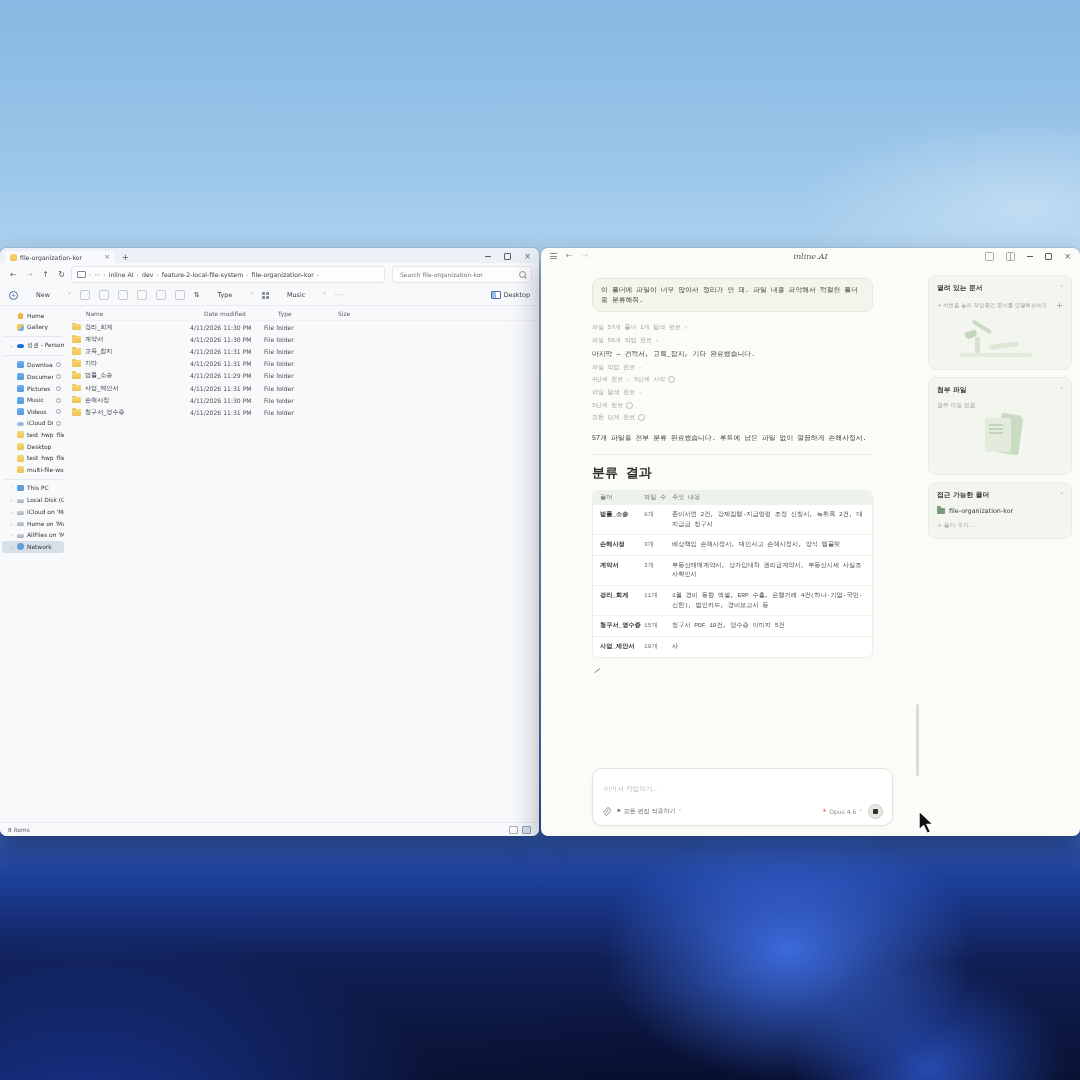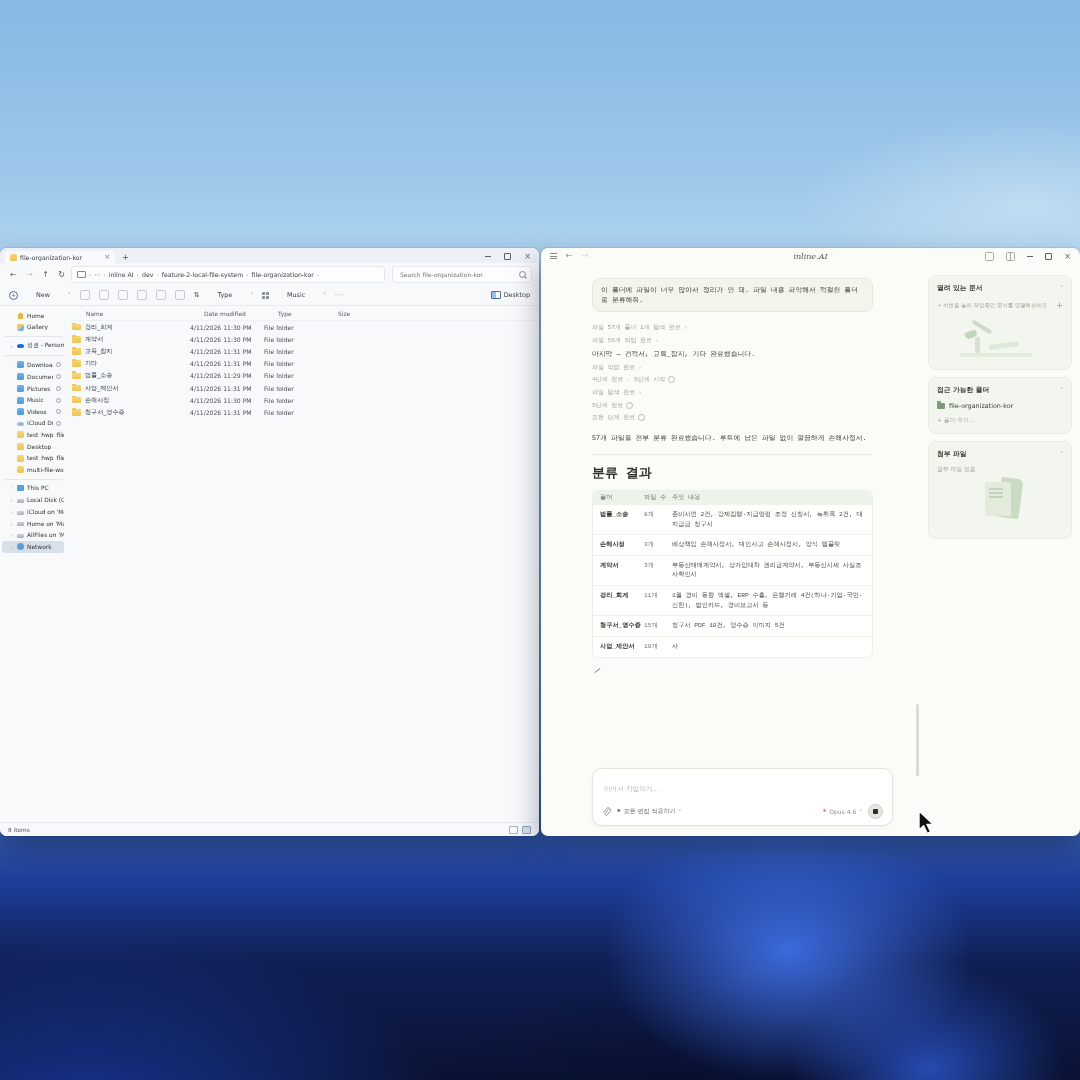--- a/index.html
+++ b/index.html
@@ -665,41 +665,41 @@
         <span class="il lamp-arm"></span>
           <span class="il lamp-head"></span>
           <span class="il lamp-base"></span>
         <span class="il paper1"></span>
           <span class="il deskline"></span>
       </div>
     </div>
 
     <div class="card">
       <div class="card-h">
-        <span>접근 가능한 폴더</span>
-        <span class="chev">˅</span>
-      </div>
-      <div class="folder-row">
-        <span class="gfold"></span>
-        <span>file-organization-kor</span>
-      </div>
-      <div class="add-row">
-        + <span style="display:inline">폴더 추가...</span>
-      </div>
-    </div>
-
-    <div class="card">
-      <div class="card-h">
         <span>첨부 파일</span>
         <span class="chev">˅</span>
       </div>
       <div class="empty-txt">첨부 파일 없음</div>
       <div class="doc-illus">
         <span class="doc2"></span>
           <span class="doc1"></span>
+      </div>
+    </div>
+
+    <div class="card">
+      <div class="card-h">
+        <span>접근 가능한 폴더</span>
+        <span class="chev">˅</span>
+      </div>
+      <div class="folder-row">
+        <span class="gfold"></span>
+        <span>file-organization-kor</span>
+      </div>
+      <div class="add-row">
+        + <span style="display:inline">폴더 추가...</span>
       </div>
     </div>
   </div>
 </div>
 
 <div class="cursor">
   <svg width="18" height="26" viewBox="0 0 18 26">
     <polygon points="1,1 1,20 5.6,15.8 9.2,23.4 12.6,21.8 9,14.4 15.4,14.4" fill="#111" stroke="#fff" stroke-width="1.4" stroke-linejoin="round"></polygon>
   </svg>
 </div>

